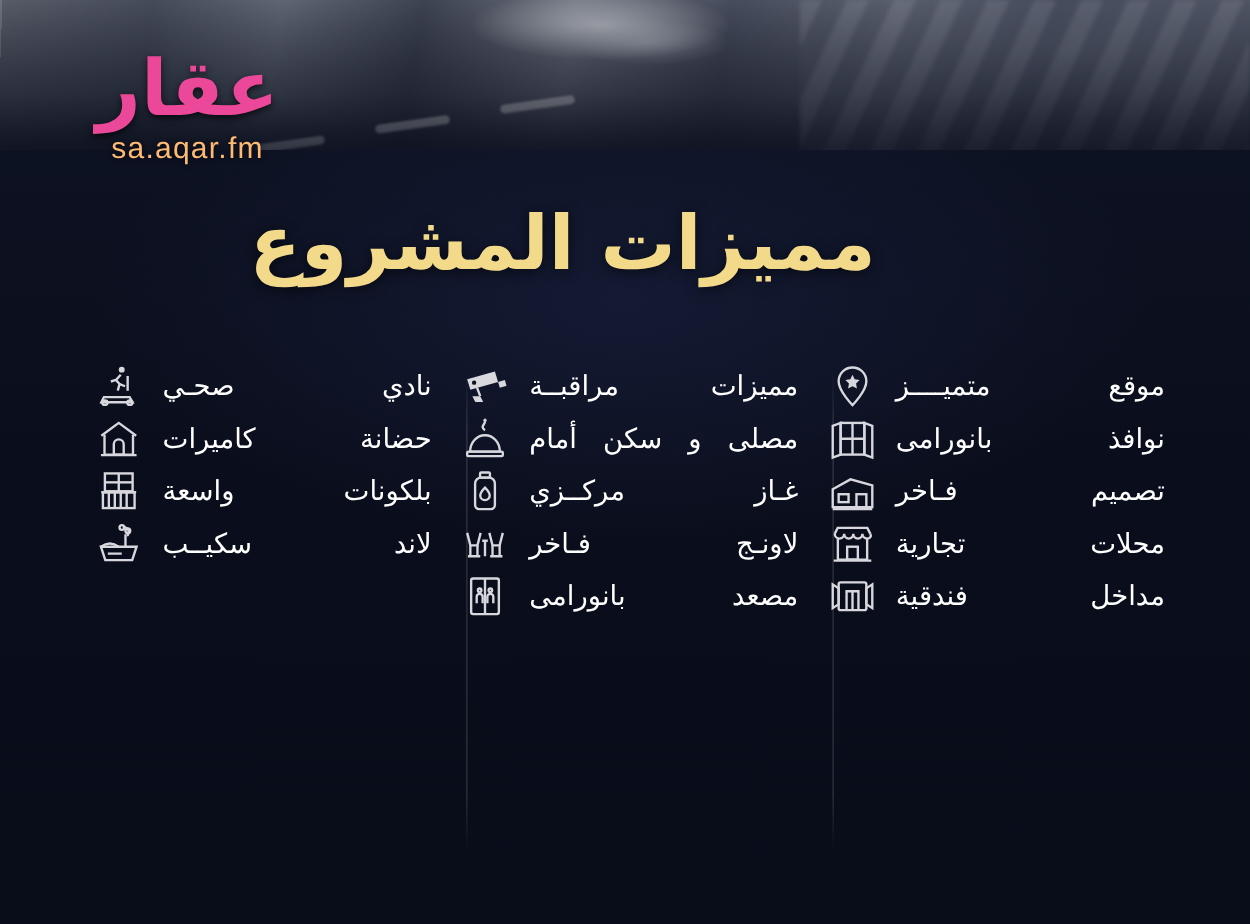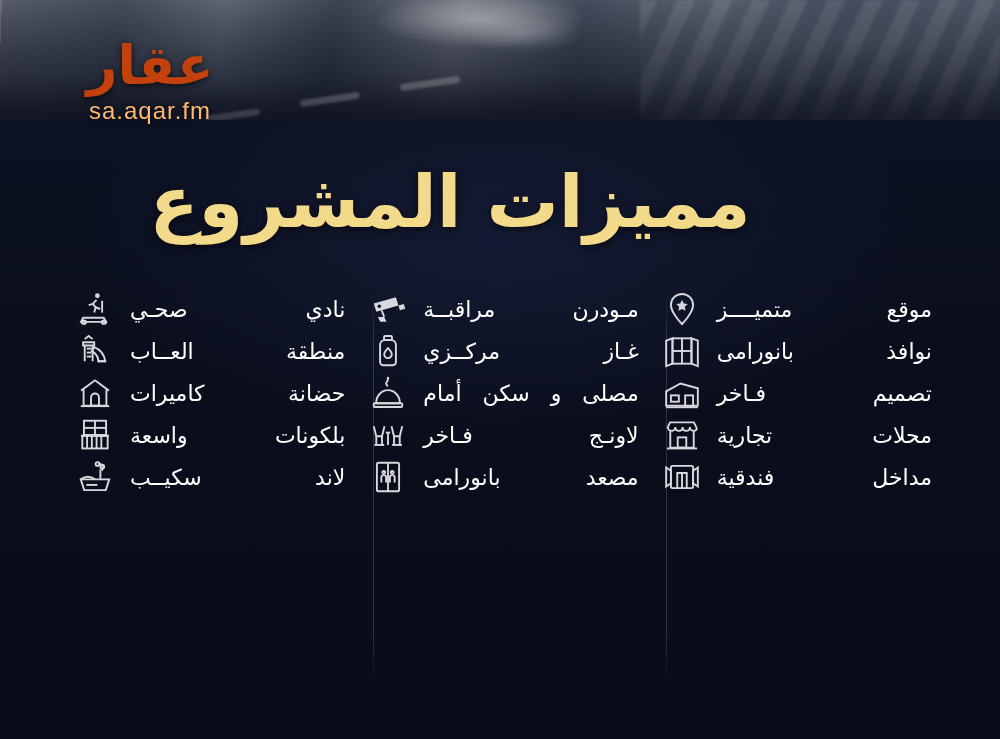--- a/index.html
+++ b/index.html
@@ -55,35 +55,35 @@
     background:
       radial-gradient(ellipse 600px 280px at 500px 120px, #141a33 0%, rgba(20,26,51,0) 70%),
       linear-gradient(180deg, #0d1222 0%, #0a0e1c 40%, #090d1a 100%);
   }
   
   .logo {
     position: absolute; top: 38px; right: 745px; text-align: center;
     width: 210px;
   }
   .logo-ar {
-    font-size: 54px; font-weight: bold; color: #c2410c;
+    font-size: 62px; font-weight: bold; color: #ec4899;
     letter-spacing: 1px; line-height: 1.05;
     text-shadow: 0 2px 6px rgba(0,0,0,0.7);
   }
   .logo-lat {
     font-size: 24px; color: #fdba74; letter-spacing: 1px;
     font-family: "Liberation Sans", sans-serif;
     text-shadow: 0 1px 4px rgba(0,0,0,0.7);
     margin-top: 2px;
   }
   
   .title {
     position: absolute; top: 160px; left: 0; width: 900px;
     text-align: center;
-    font-size: 72px; font-weight: bold;
+    font-size: 60px; font-weight: bold;
     color: #f3d98a;
     text-shadow: 0 2px 10px rgba(0,0,0,0.6);
     letter-spacing: 0px;
   }
   
   .grid {
     position: absolute; top: 288px; left: 60px;
     width: 880px; height: 400px;
     display: grid;
     grid-template-columns: repeat(3, 1fr);
@@ -208,49 +208,49 @@
             <rect x="5" y="5" width="14" height="14" rx="1"></rect>
             <path d="M9 19V9.5h6V19"></path>
             <line x1="12" y1="9.5" x2="12" y2="19"></line>
           </svg>
         </span>
       </div>
     </div>
 
     <div class="col">
       <div class="feature">
-        <span class="label">مـودرن مراقبــة</span>
+        <span class="label">مميزات مراقبــة</span>
         <span class="icon">
           <svg viewBox="0 0 24 24" fill="none" stroke="currentColor" stroke-width="1.2">
             <path d="M3 8.5l14-4 1.6 5.3-14 4z" fill="currentColor" stroke="none"></path>
             <path d="M18.6 9.8l3.4-1 .9 3-3.4 1z" fill="currentColor" stroke="none"></path>
             <path d="M8 12.8l1.6 4.2"></path>
               <path d="M9.6 17h-4l1.5 3h4z" fill="currentColor" stroke="none"></path>
             <circle cx="6.5" cy="10.2" r="1.1" fill="#0b0f1e" stroke="none"></circle>
           </svg>
         </span>
       </div>
       <div class="feature">
-        <span class="label">غـاز مركــزي</span>
-        <span class="icon">
-          <svg viewBox="0 0 24 24" fill="none" stroke="currentColor" stroke-width="1.2">
-            <rect x="9.5" y="2.5" width="5" height="2.6" rx="0.6"></rect>
-            <path d="M7 8.2c0-1.7 1.3-3.1 3-3.1h4c1.7 0 3 1.4 3 3.1V19a2 2 0 0 1-2 2H9a2 2 0 0 1-2-2z"></path>
-            <path d="M12 10.2c1.6 1.6 2.4 2.7 2.4 3.9A2.4 2.4 0 0 1 12 16.5a2.4 2.4 0 0 1-2.4-2.4c0-1.2.8-2.3 2.4-3.9z"></path>
-          </svg>
-        </span>
-      </div>
-      <div class="feature">
         <span class="label">مصلى و سكن أمام</span>
         <span class="icon">
           <svg viewBox="0 0 24 24" fill="none" stroke="currentColor" stroke-width="1.2">
             <path d="M12 3.2c0 1.4-1.2 1.7-1.2 2.9 0 .7.5 1.2 1.2 1.6"></path>
             <path d="M4.5 18.5c0-4.6 3.3-8.3 7.5-8.3s7.5 3.7 7.5 8.3z"></path>
             <rect x="3" y="18.5" width="18" height="2.3" rx="0.6"></rect>
             <circle cx="12" cy="2.6" r="0.8" fill="currentColor" stroke="none"></circle>
+          </svg>
+        </span>
+      </div>
+      <div class="feature">
+        <span class="label">غـاز مركــزي</span>
+        <span class="icon">
+          <svg viewBox="0 0 24 24" fill="none" stroke="currentColor" stroke-width="1.2">
+            <rect x="9.5" y="2.5" width="5" height="2.6" rx="0.6"></rect>
+            <path d="M7 8.2c0-1.7 1.3-3.1 3-3.1h4c1.7 0 3 1.4 3 3.1V19a2 2 0 0 1-2 2H9a2 2 0 0 1-2-2z"></path>
+            <path d="M12 10.2c1.6 1.6 2.4 2.7 2.4 3.9A2.4 2.4 0 0 1 12 16.5a2.4 2.4 0 0 1-2.4-2.4c0-1.2.8-2.3 2.4-3.9z"></path>
           </svg>
         </span>
       </div>
       <div class="feature">
         <span class="label">لاونـج فـاخر</span>
         <span class="icon">
           <svg viewBox="0 0 24 24" fill="none" stroke="currentColor" stroke-width="1.2">
             <path d="M3 6.5l1.6 6.3h3.6L9.8 6.5"></path>
             <path d="M4.6 12.8v5.2"></path>
               <path d="M8.2 12.8v5.2"></path>
@@ -289,36 +289,20 @@
             <path d="M10.6 8.8L8 9.6"></path>
               <path d="M12.4 10.9l2.8 1.1"></path>
             <path d="M16.5 6.8v7.5"></path>
             <path d="M4.5 17.5h13l1.5 2.6H3.2z"></path>
             <ellipse cx="5" cy="20.3" rx="1.3" ry="1.1"></ellipse>
             <ellipse cx="17.6" cy="20.3" rx="1.3" ry="1.1"></ellipse>
           </svg>
         </span>
       </div>
       <div class="feature">
-        <span class="label">منطقة العــاب</span>
-        <span class="icon">
-          <svg viewBox="0 0 24 24" fill="none" stroke="currentColor" stroke-width="1.2">
-            <path d="M4.5 6.5h7v2h-7z"></path>
-            <path d="M5.5 4.5l2.5-2 2.5 2"></path>
-            <path d="M5.5 8.5v10"></path>
-              <path d="M10.5 8.5v10"></path>
-            <path d="M6.8 10.5h3"></path>
-              <path d="M6.8 13h3"></path>
-              <path d="M6.8 15.5h3"></path>
-            <path d="M11.5 9.5c4 1.6 6.5 5.2 7 9h-4.2c-.5-3.2-2-5.2-4.3-6.4z"></path>
-            <path d="M13.5 18.5h5.5"></path>
-          </svg>
-        </span>
-      </div>
-      <div class="feature">
         <span class="label">حضانة كاميرات</span>
         <span class="icon">
           <svg viewBox="0 0 24 24" fill="none" stroke="currentColor" stroke-width="1.2">
             <path d="M3.2 10.5L12 4l8.8 6.5"></path>
             <path d="M4.8 10v10h14.4V10"></path>
             <path d="M9.5 20v-5.2c0-1.4 1.1-2.5 2.5-2.5s2.5 1.1 2.5 2.5V20z"></path>
             <line x1="3" y1="20.3" x2="21" y2="20.3"></line>
           </svg>
         </span>
       </div>

